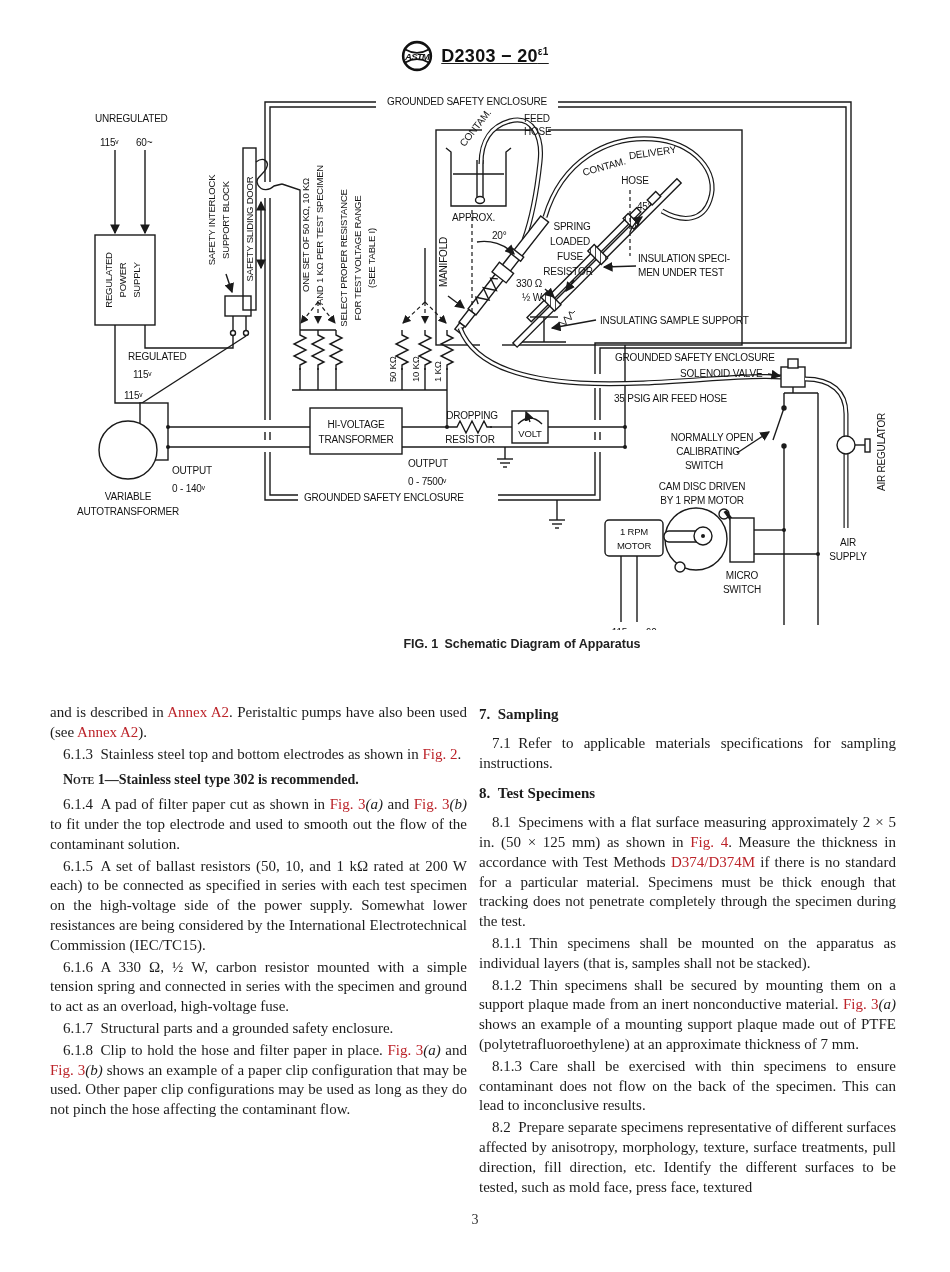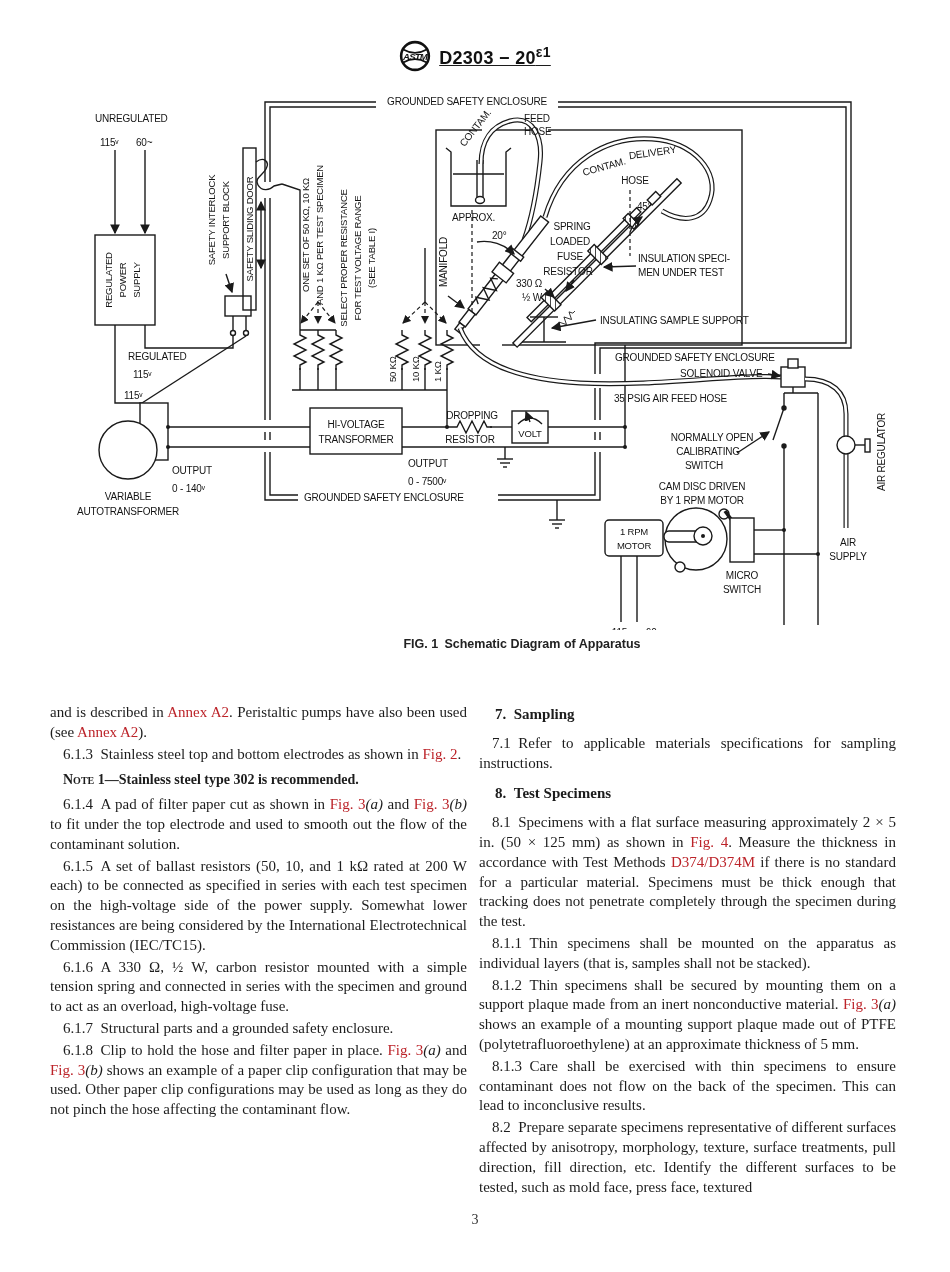--- a/index.html
+++ b/index.html
@@ -2,40 +2,40 @@
 <html style="--link: #bc2329;"><head>
 <meta charset="utf-8">
 <style>
   :root{ --link:#bc2329; --ink:#1a1a1a; }
   html,body{margin:0;padding:0;background:#ffffff;}
   .page{position:relative;width:950px;height:1272px;background:#fff;overflow:hidden;
         font-family:"Liberation Serif", serif; color:#1c1c1c;}
   
   .hdr{position:absolute;top:40px;left:0;width:100%;display:flex;justify-content:center;align-items:center;gap:8px;text-decoration:underline;}
   .doc-title{font-family:"Liberation Sans",sans-serif;font-weight:bold;font-size:18px;letter-spacing:.3px;color:#111;}
-  .doc-title sup{font-size:14px;}
+  .doc-title sup{font-size:10px;}
   
   .fig{position:absolute;top:90px;left:40px;}
   svg text{font-family:"Liberation Sans",sans-serif;font-size:10px;fill:#141414;letter-spacing:-0.2px;}
   .w{stroke:#1a1a1a;stroke-width:1.4;fill:none;}
   .wf{stroke:#1a1a1a;stroke-width:1.4;fill:#fff;}
   .dsh{stroke:#1a1a1a;stroke-width:1.2;fill:none;stroke-dasharray:4 3;}
   .tube{stroke:#1a1a1a;stroke-width:5;fill:none;}
   .tubi{stroke:#fff;stroke-width:2.6;fill:none;}
   .dot{fill:#1a1a1a;}
   .s9{font-size:9.5px;}
   .cap{position:absolute;top:637px;left:0;width:100%;text-align:center;
        font-family:"Liberation Sans",sans-serif;font-weight:bold;font-size:12.5px;color:#222;padding-left:47px;}
   
   .cols{position:absolute;top:703px;left:50px;display:flex;gap:12px;}
   .col{width:417px;font-size:15px;line-height:1.32;text-align:justify;}
   .col p{margin:0 0 2px 0;text-indent:13px;}
   .col p.cont{text-indent:0;}
   .col p.note{font-size:14px;line-height:1.28;margin:7px 16px 6px 0;font-weight:bold;}
-  .col h3{font-size:15px;margin:2px 0 9px 16px;font-weight:bold;text-align:left;}
+  .col h3{font-size:15px;margin:2px 0 9px 0;font-weight:bold;text-align:left;}
   .col h3.later{margin-top:11px;}
   .seg-link{color:var(--link);}
   .seg-ital{font-style:italic;}
   .seg-sc{font-variant:small-caps;}
   .ftr{position:absolute;top:1212px;left:0;width:100%;text-align:center;font-size:14px;color:#333;}
 </style>
 </head>
 <body>
 
 <div class="page">
@@ -351,20 +351,20 @@
       <p><span>6.1.6 A 330 Ω, ½ W, carbon resistor mounted with a simple tension spring and connected in series with the specimen and ground to act as an overload, high-voltage fuse.</span></p>
       <p><span>6.1.7 Structural parts and a grounded safety enclosure.</span></p>
       <p><span>6.1.8 Clip to hold the hose and filter paper in place. </span><span class="seg-link">Fig. 3</span><span class="seg-ital">(a)</span><span> and </span><span class="seg-link">Fig. 3</span><span class="seg-ital">(b)</span><span> shows an example of a paper clip configuration that may be used. Other paper clip configurations may be used as long as they do not pinch the hose affecting the contaminant flow.</span></p>
     </div>
     <div class="col">
       <h3>7. Sampling</h3>
       <p><span>7.1 Refer to applicable materials specifications for sampling instructions.</span></p>
       <h3 class="later">8. Test Specimens</h3>
       <p><span>8.1 Specimens with a flat surface measuring approximately 2 × 5 in. (50 × 125 mm) as shown in </span><span class="seg-link">Fig. 4</span><span>. Measure the thickness in accordance with Test Methods </span><span class="seg-link">D374/D374M</span><span> if there is no standard for a particular material. Specimens must be thick enough that tracking does not penetrate completely through the specimen during the test.</span></p>
       <p><span>8.1.1 Thin specimens shall be mounted on the apparatus as individual layers (that is, samples shall not be stacked).</span></p>
-      <p><span>8.1.2 Thin specimens shall be secured by mounting them on a support plaque made from an inert nonconductive material. </span><span class="seg-link">Fig. 3</span><span class="seg-ital">(a)</span><span> shows an example of a mounting support plaque made out of PTFE (polytetrafluoroethylene) at an approximate thickness of 5 mm.</span></p>
+      <p><span>8.1.2 Thin specimens shall be secured by mounting them on a support plaque made from an inert nonconductive material. </span><span class="seg-link">Fig. 3</span><span class="seg-ital">(a)</span><span> shows an example of a mounting support plaque made out of PTFE (polytetrafluoroethylene) at an approximate thickness of 7 mm.</span></p>
       <p><span>8.1.3 Care shall be exercised with thin specimens to ensure contaminant does not flow on the back of the specimen. This can lead to inconclusive results.</span></p>
       <p><span>8.2 Prepare separate specimens representative of different surfaces affected by anisotropy, morphology, texture, surface treatments, pull direction, fill direction, etc. Identify the different surfaces to be tested, such as mold face, press face, textured</span></p>
     </div>
   </div>
 
   <div class="ftr">3</div>
 </div>
 
 </body></html>

